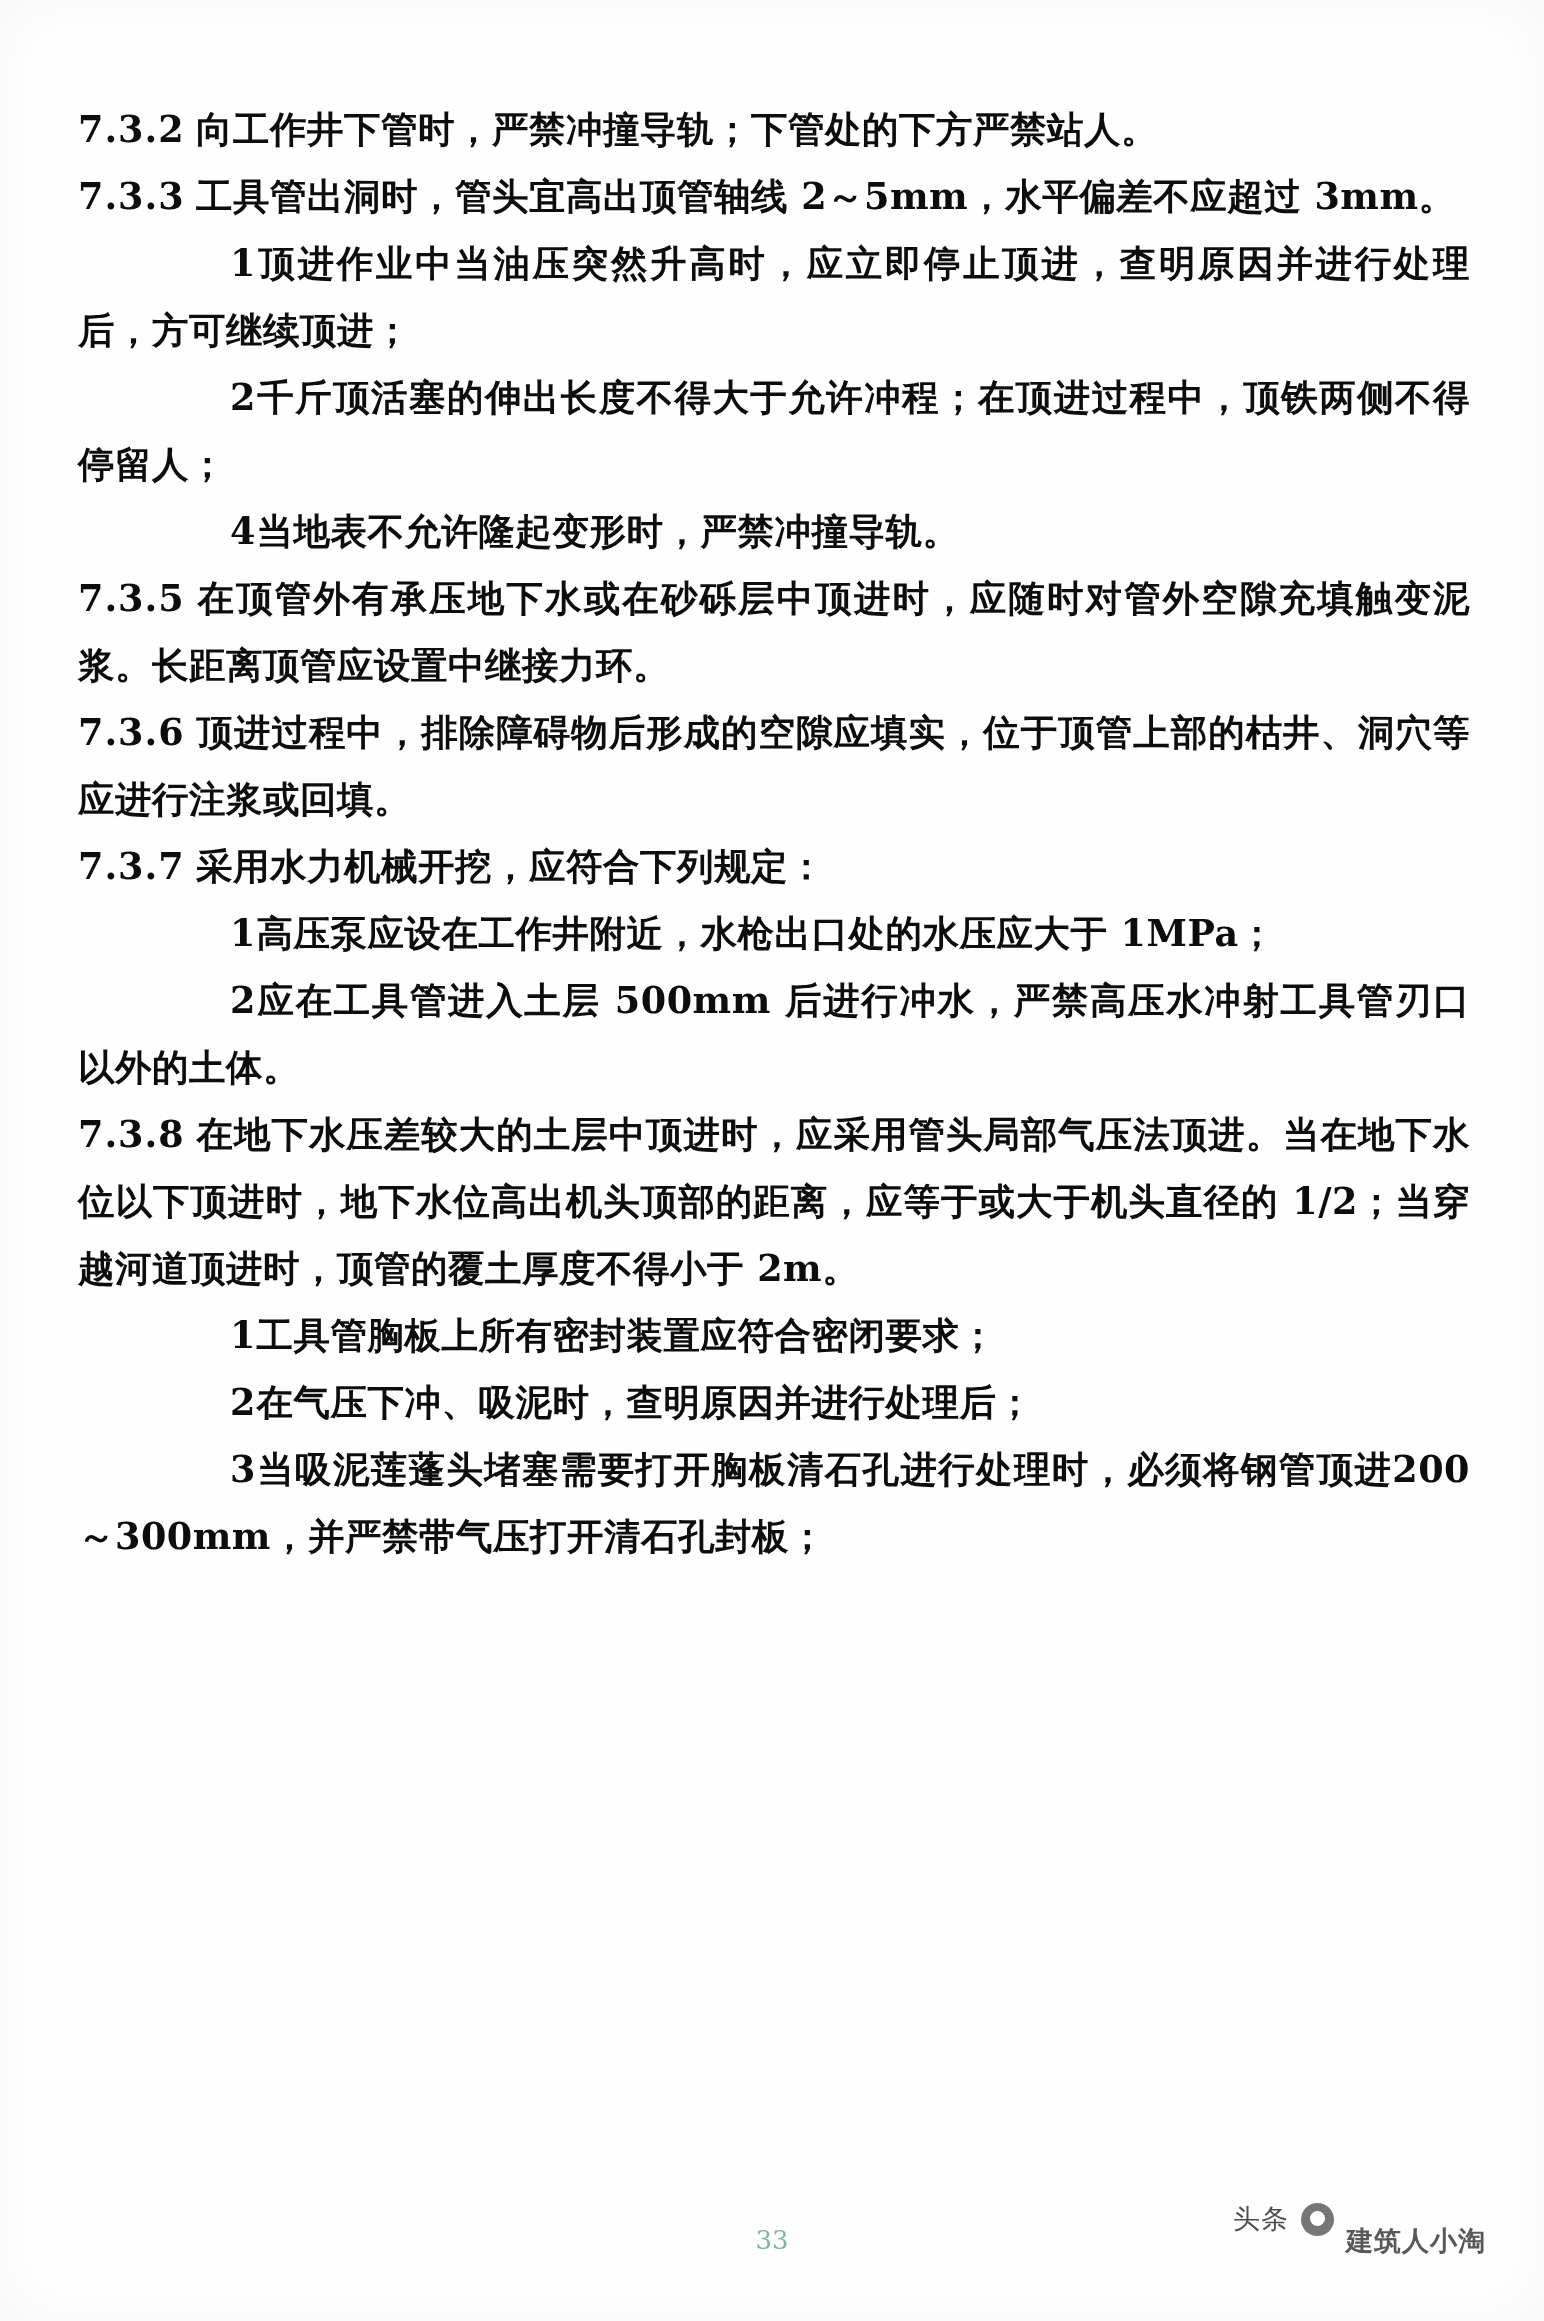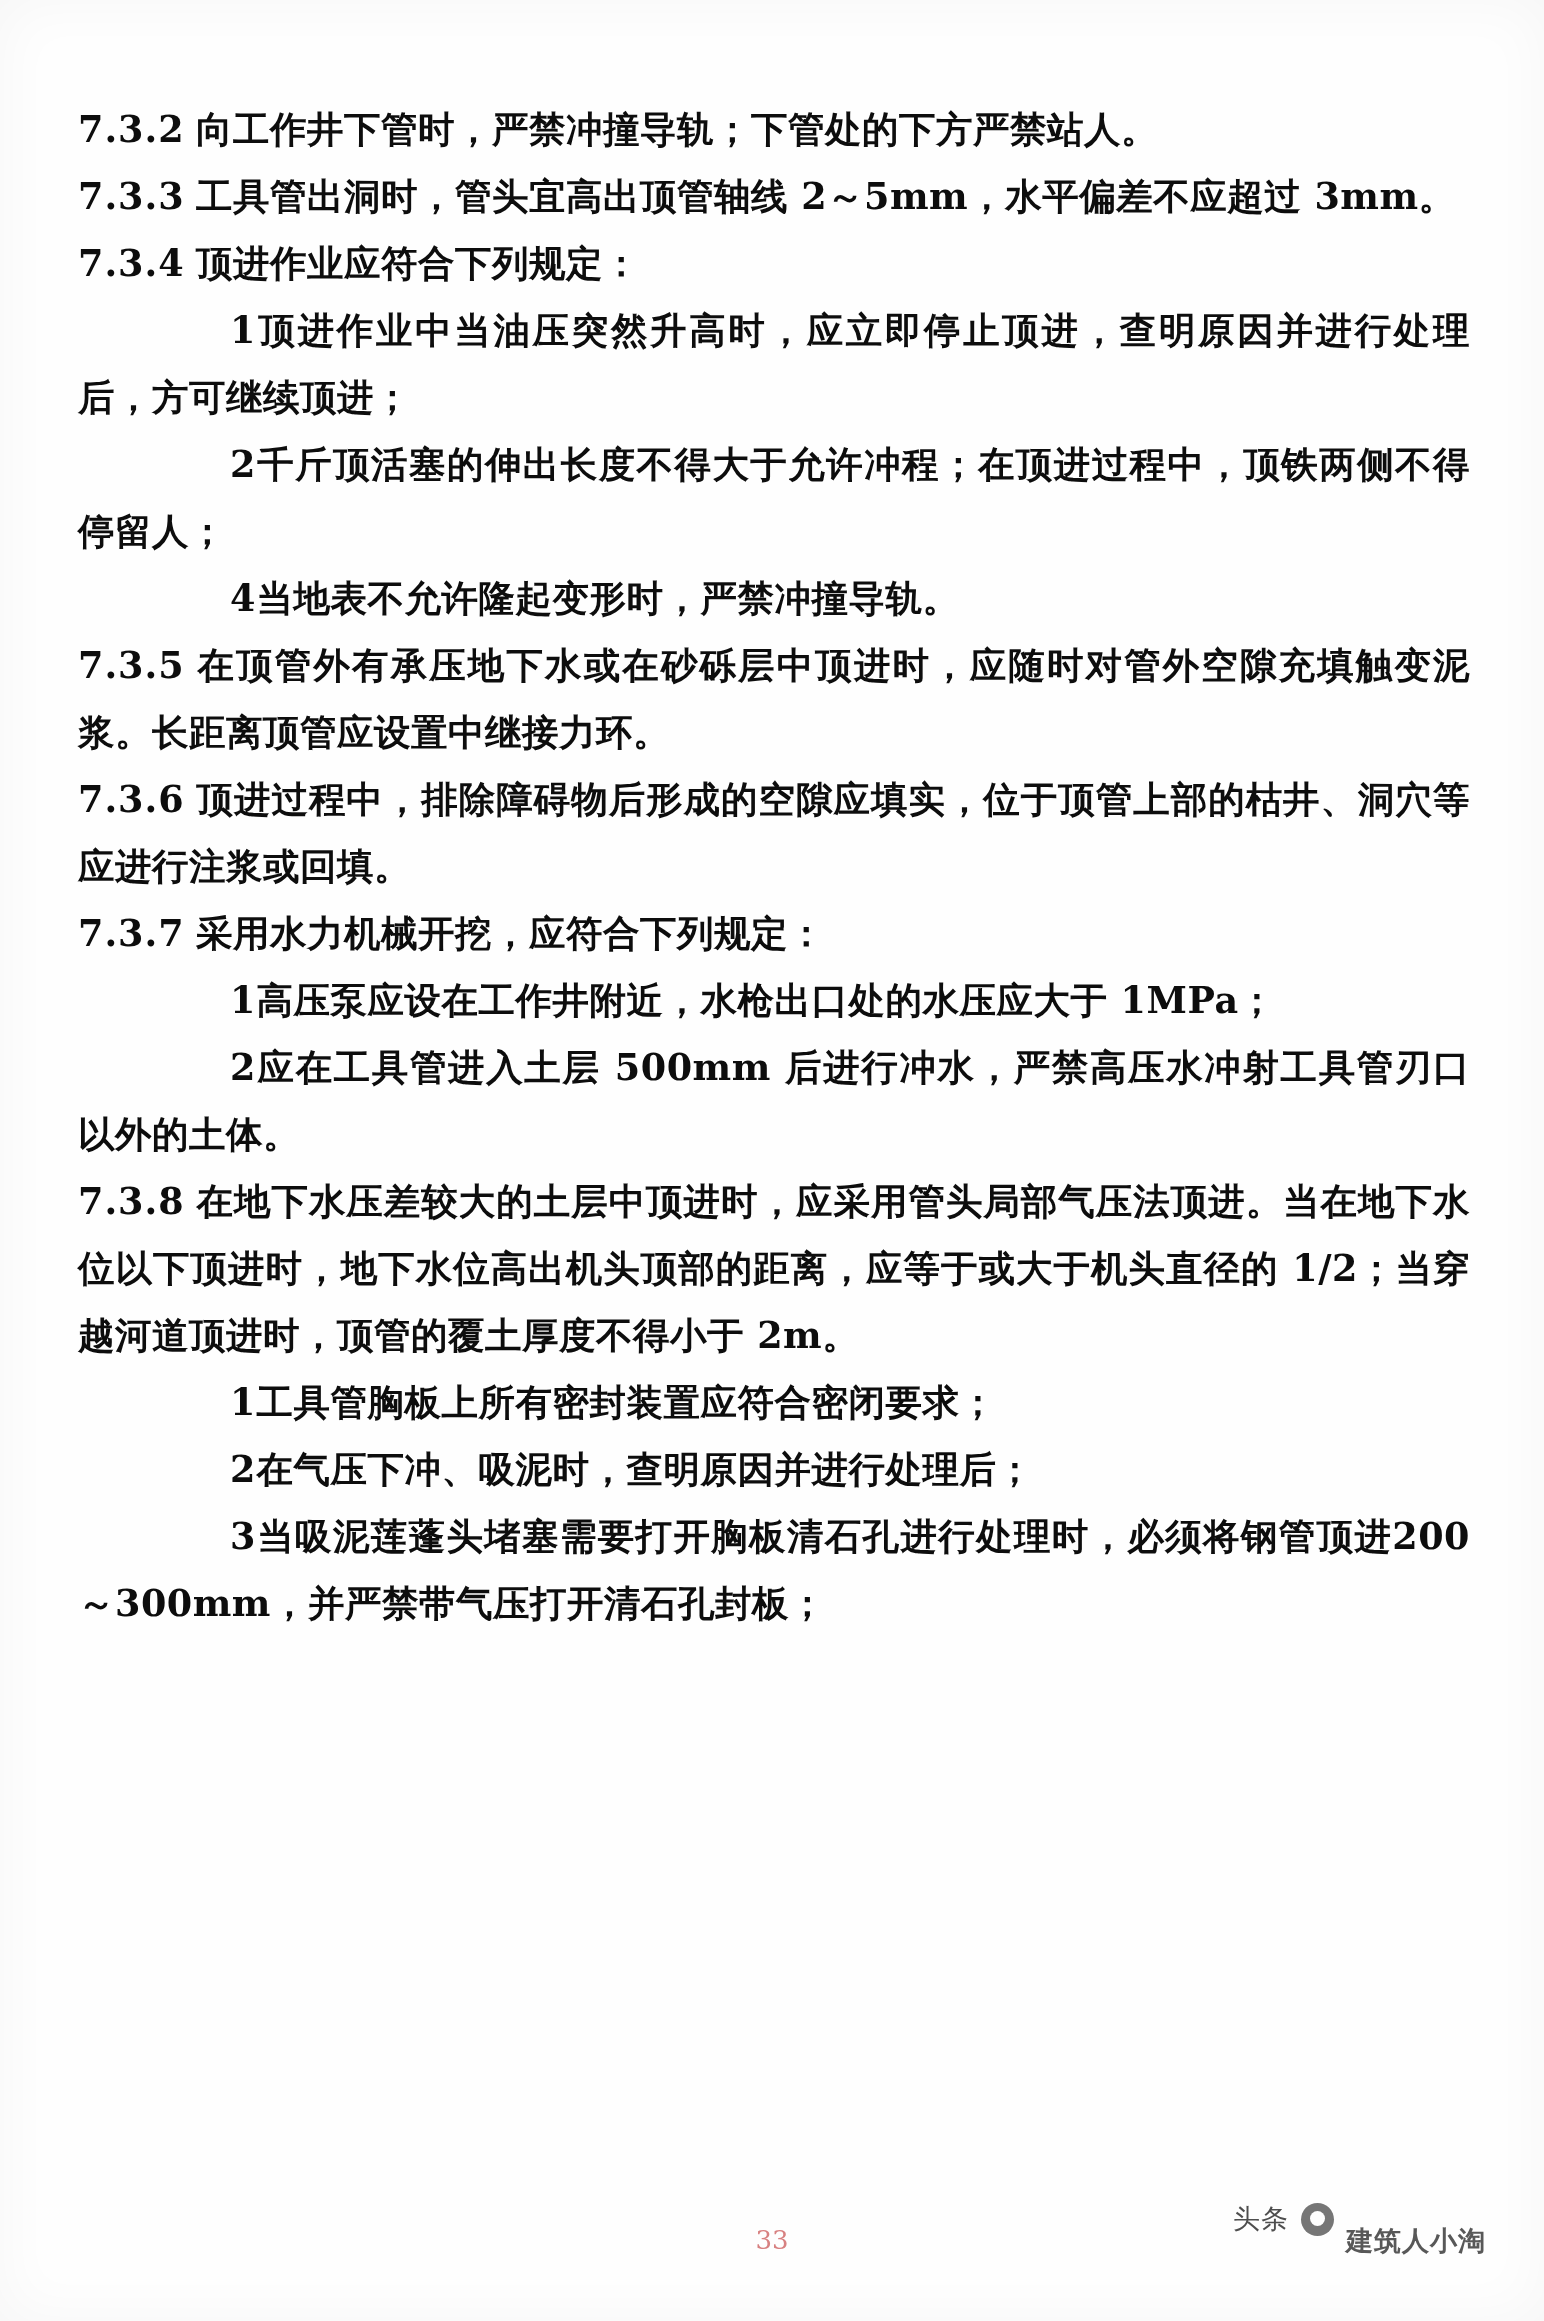--- a/index.html
+++ b/index.html
@@ -102,41 +102,40 @@
     color: #4a4a4a;
     letter-spacing: 1px;
     margin-top: 44px;
   }
   .page-number {
     position: absolute;
     left: 50%;
     transform: translateX(-50%);
     bottom: 40px;
     font-size: 26px;
-    color: #b91c1c;
+    color: #15803d;
     font-family: "DejaVu Serif", serif;
     opacity: 0.55;
   }
   .scan-edge {
     position: absolute;
     left: 0; top: 0;
     width: 1544px; height: 2321px;
     pointer-events: none;
     box-shadow: inset 0 0 60px rgba(0,0,0,0.035);
   }
 </style>
 </head>
 <body>
 
 <div class="page">
   <div class="content">
 
   <div class="para clause"><span class="num clause-num">7.3.2</span><span>向工作井下管时，严禁冲撞导轨；下管处的下方严禁站人。</span></div>
       <div class="para clause"><span class="num clause-num">7.3.3</span><span>工具管出洞时，管头宜高出顶管轴线 2～5mm，水平偏差不应超过 3mm。</span></div>
-      <div class="para clause"><span class="num clause-num">7.3.4</span><span>顶进作业应符合下列规定：</span></div>
       <div class="para item"><span class="num item-num">1</span><span>顶进作业中当油压突然升高时，应立即停止顶进，查明原因并进行处理后，方可继续顶进；</span></div>
       <div class="para item"><span class="num item-num">2</span><span>千斤顶活塞的伸出长度不得大于允许冲程；在顶进过程中，顶铁两侧不得停留人；</span></div>
       <div class="para item"><span class="num item-num">4</span><span>当地表不允许隆起变形时，严禁冲撞导轨。</span></div>
       <div class="para clause"><span class="num clause-num">7.3.5</span><span>在顶管外有承压地下水或在砂砾层中顶进时，应随时对管外空隙充填触变泥浆。长距离顶管应设置中继接力环。</span></div>
       <div class="para clause"><span class="num clause-num">7.3.6</span><span>顶进过程中，排除障碍物后形成的空隙应填实，位于顶管上部的枯井、洞穴等应进行注浆或回填。</span></div>
       <div class="para clause"><span class="num clause-num">7.3.7</span><span>采用水力机械开挖，应符合下列规定：</span></div>
       <div class="para item"><span class="num item-num">1</span><span>高压泵应设在工作井附近，水枪出口处的水压应大于 1MPa；</span></div>
       <div class="para item"><span class="num item-num">2</span><span>应在工具管进入土层 500mm 后进行冲水，严禁高压水冲射工具管刃口以外的土体。</span></div>
       <div class="para clause"><span class="num clause-num">7.3.8</span><span>在地下水压差较大的土层中顶进时，应采用管头局部气压法顶进。当在地下水位以下顶进时，地下水位高出机头顶部的距离，应等于或大于机头直径的 1/2；当穿越河道顶进时，顶管的覆土厚度不得小于 2m。</span></div>
       <div class="para item"><span class="num item-num">1</span><span>工具管胸板上所有密封装置应符合密闭要求；</span></div>

